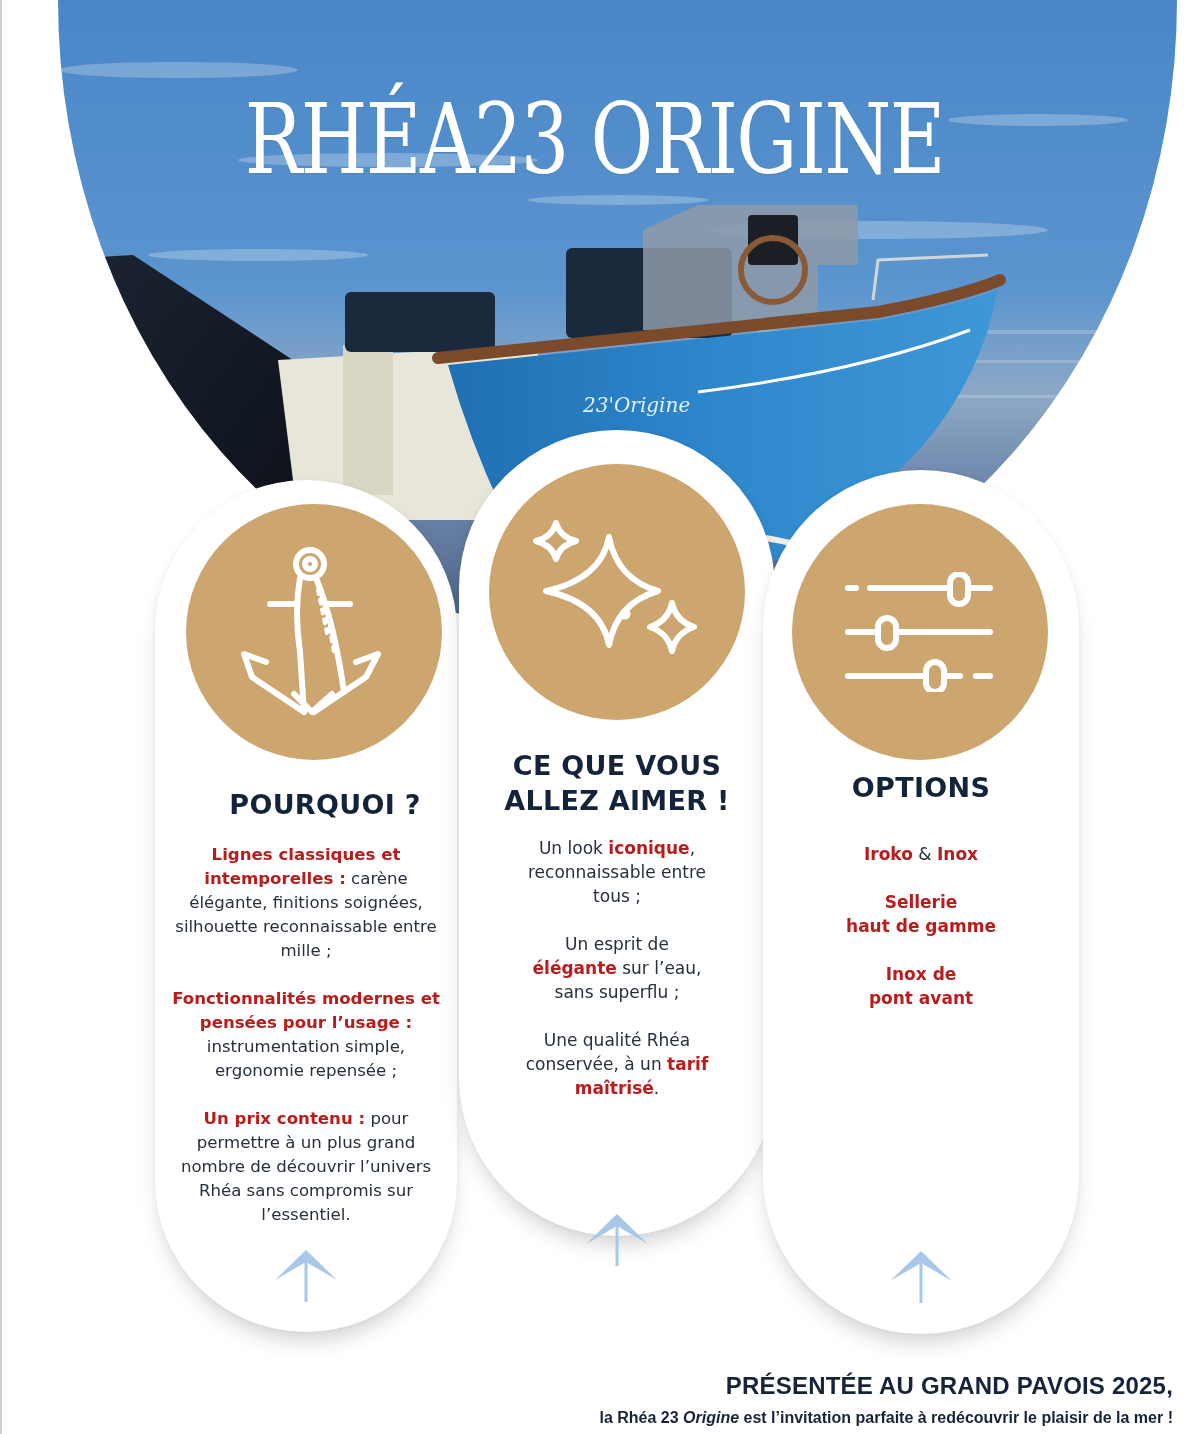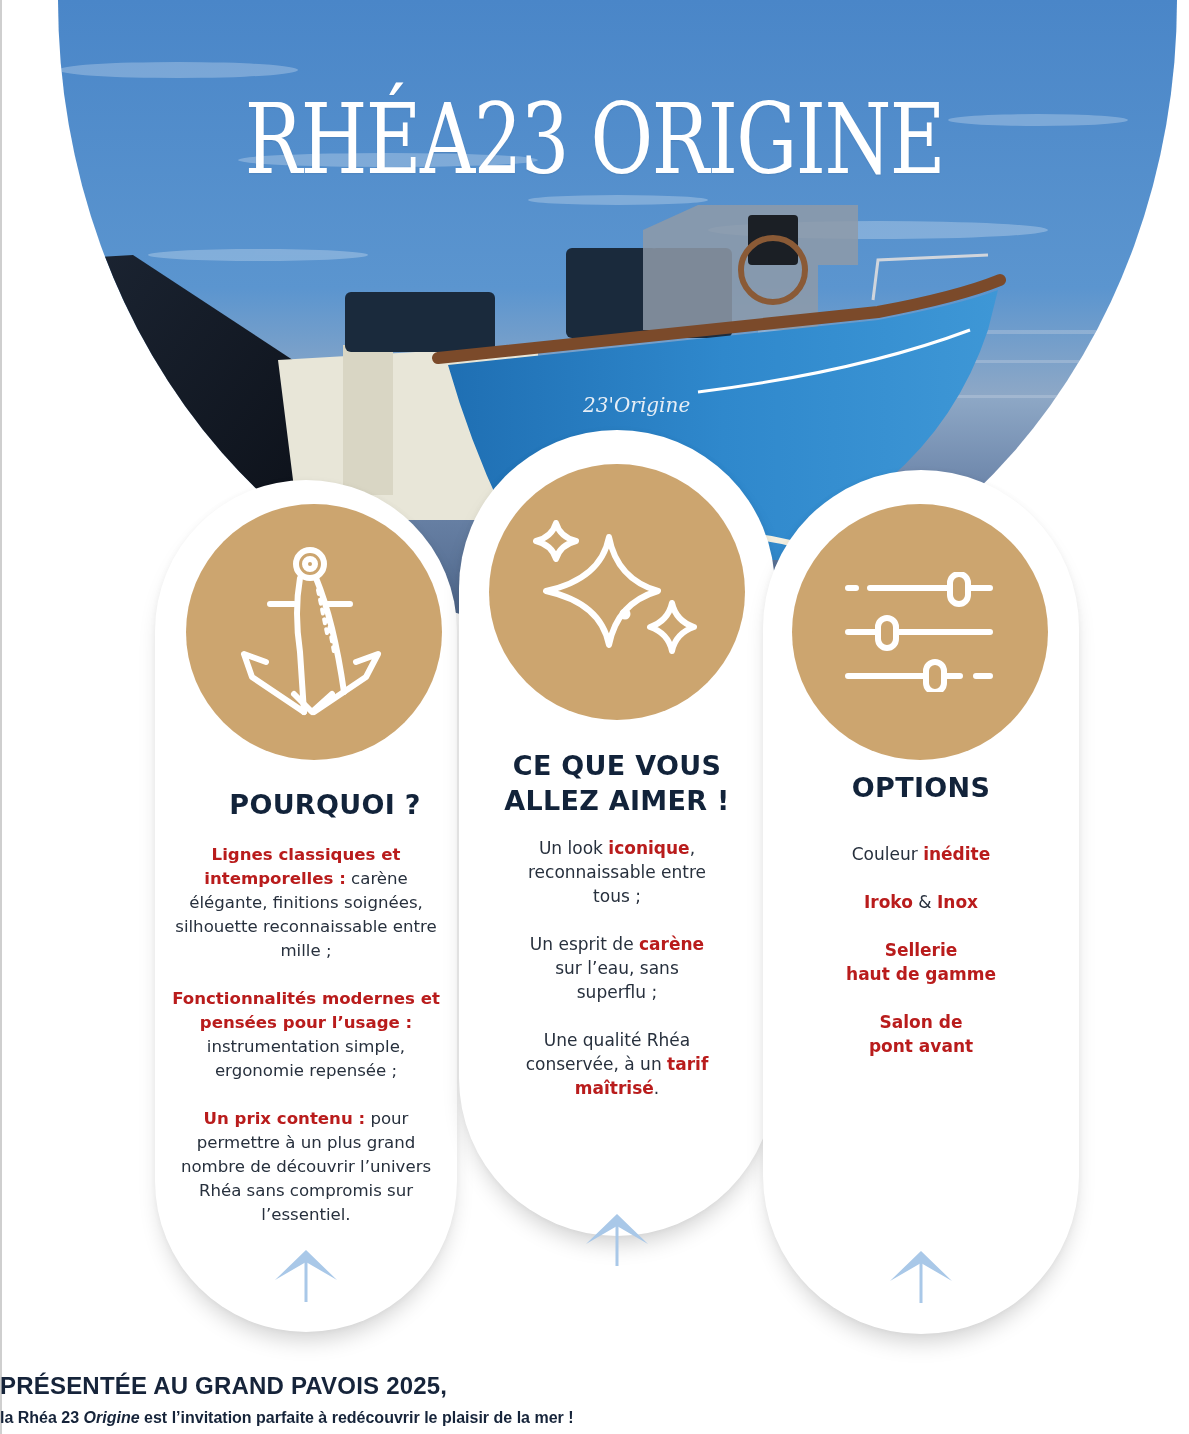--- a/index.html
+++ b/index.html
@@ -62,21 +62,21 @@
   #pill-1 .pill-body { top: 363px; padding: 0 14px; font-size: 16.6px; }
   #pill-2 .pill-body { top: 406px; }
   #pill-3 .pill-body { top: 372px; }
 
   .kite { position: absolute; left: 50%; transform: translateX(-50%); width: 66px; height: 54px; }
   #pill-1 .kite { top: 768px; }
   #pill-2 .kite { top: 782px; }
   #pill-3 .kite { top: 779px; }
 
   .footer {
-    position: absolute; left: 0; top: 1370px; width: 1173px; text-align: left;
+    position: absolute; left: 0; top: 1370px; width: 1173px; text-align: right;
     font-family: "Liberation Sans", sans-serif; color: #16243a;
   }
   .footer-headline { font-size: 24px; font-weight: bold; line-height: 32px; letter-spacing: 0.2px; }
   .footer-line { font-size: 16px; font-weight: bold; line-height: 32px; }
   .footer-line i { font-style: italic; }
 </style>
 </head>
 <body>
 
 <div class="left-edge"></div>
@@ -176,21 +176,21 @@
       <circle cx="93" cy="97" r="2.5" fill="#fff"></circle>
       <path d="M140 86 Q144 104 162 110 Q144 116 140 134 Q136 116 118 110 Q136 104 140 86 Z"></path>
     </svg>
   </div>
   <div class="pill-title">
     <div>CE QUE VOUS</div>
     <div>ALLEZ AIMER !</div>
   </div>
   <div class="pill-body" style="padding: 0 62px;">
     <p><span>Un look </span><b>iconique</b><span>, reconnaissable entre tous ;</span></p>
-    <p><span>Un esprit de </span><b>carène</b><span> sur l’eau, sans superflu ;</span></p>
+    <p><span>Un esprit de </span><b>élégante</b><span> sur l’eau, sans superflu ;</span></p>
     <p><span>Une qualité Rhéa conservée, à un </span><b>tarif maîtrisé</b><span>.</span></p>
   </div>
   <svg class="kite" viewBox="0 0 66 54">
     <path d="M33 2 L64 32 L33 14 L2 32 Z" fill="#a9c8e8"></path>
     <rect x="31.5" y="12" width="3" height="42" fill="#a9c8e8"></rect>
   </svg>
 </div>
 
 <div class="pill" id="pill-3">
   <div class="medal">
@@ -198,24 +198,23 @@
       <path d="M8 16 H16 M30 16 H110 M128 16 H150"></path>
       <rect x="110" y="2" width="18" height="30" rx="9"></rect>
       <path d="M8 60 H38 M56 60 H150"></path>
       <rect x="38" y="46" width="18" height="30" rx="9"></rect>
       <path d="M8 104 H86 M104 104 H120 M136 104 H150"></path>
       <rect x="86" y="90" width="18" height="30" rx="9"></rect>
     </svg>
   </div>
   <div class="pill-title">OPTIONS</div>
   <div class="pill-body">
-    <p><span>Couleur </span><b>inédite</b></p>
     <p><b>Iroko</b><span> &amp; </span><b>Inox</b></p>
     <p><b>Sellerie</b><br><b>haut de gamme</b></p>
-    <p><b>Salon de</b><br><b>pont avant</b></p>
+    <p><b>Inox de</b><br><b>pont avant</b></p>
   </div>
   <svg class="kite" viewBox="0 0 66 54">
     <path d="M33 2 L64 32 L33 14 L2 32 Z" fill="#a9c8e8"></path>
     <rect x="31.5" y="12" width="3" height="42" fill="#a9c8e8"></rect>
   </svg>
 </div>
 
 <div class="footer">
   <div class="footer-headline">PRÉSENTÉE AU GRAND PAVOIS 2025,</div>
   <div class="footer-line">

